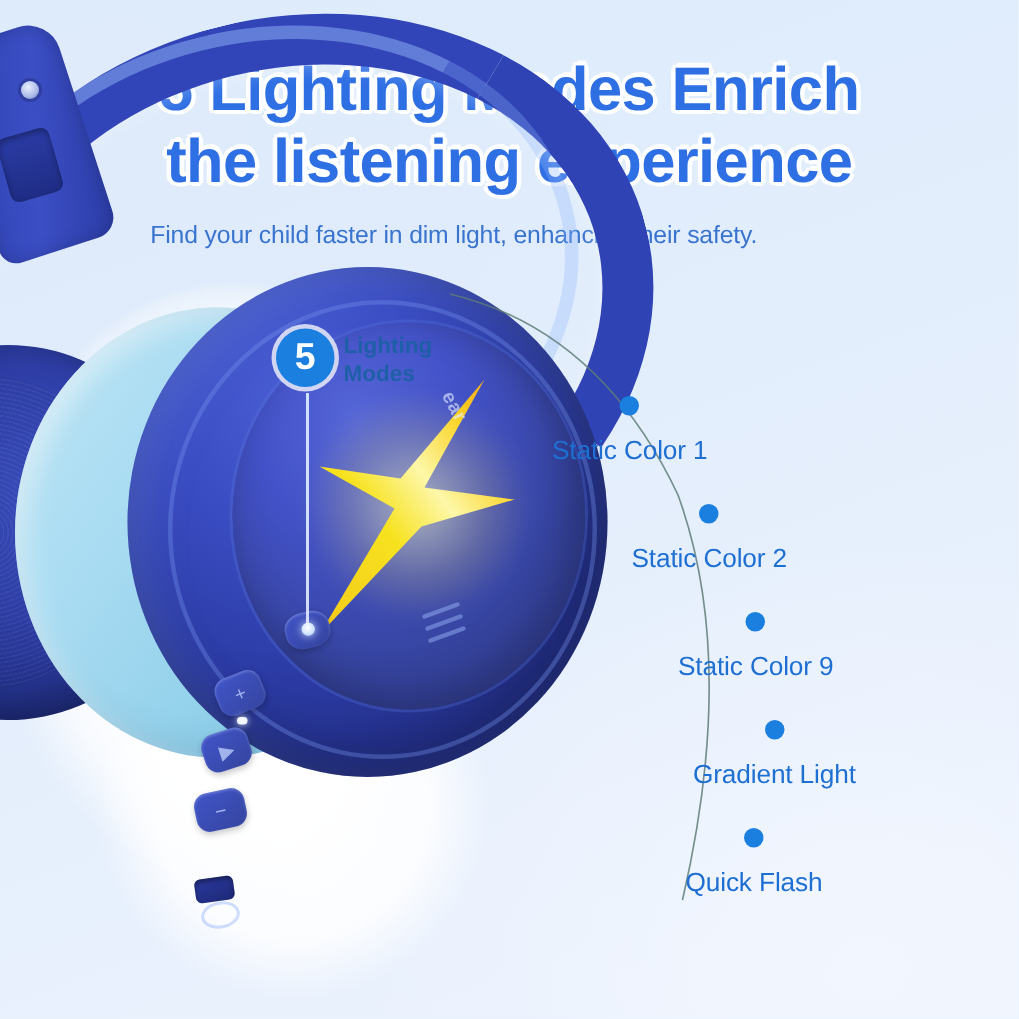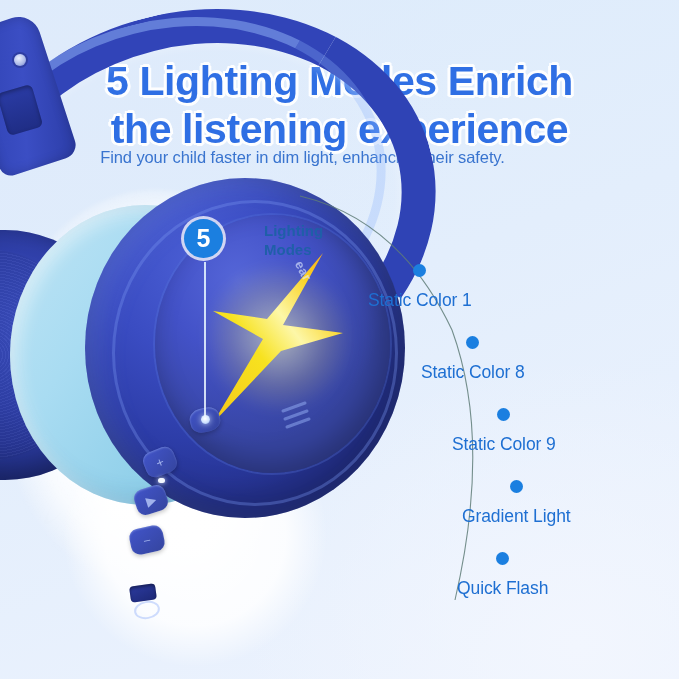--- a/index.html
+++ b/index.html
@@ -31,21 +31,20 @@
     line-height: 1.16;
     font-weight: 700;
     font-size: 41px;
     letter-spacing: -0.4px;
     color: #2f6fe4;
     text-shadow:
        2px 0 0 #fdfeff, -2px 0 0 #fdfeff, 0 2px 0 #fdfeff, 0 -2px 0 #fdfeff,
        2px 2px 0 #fdfeff, -2px 2px 0 #fdfeff, 2px -2px 0 #fdfeff, -2px -2px 0 #fdfeff,
        3px 1px 0 #fdfeff, -3px 1px 0 #fdfeff, 1px 3px 0 #fdfeff, 1px -3px 0 #fdfeff;
     white-space: pre-line;
-    margin-top: 22px;
   }
   .subtitle {
     position: absolute;
     left: 0;
     top: 148px;
     width: 605px;
     text-align: center;
     font-size: 16.5px;
     font-weight: 400;
     color: #3974cf;
@@ -335,21 +334,20 @@
   }
   .badge-label {
     position: absolute;
     left: 229px;
     top: 222px;
     font-size: 15px;
     line-height: 1.25;
     font-weight: 600;
     color: #1f5fa8;
     white-space: pre-line;
-    margin-left: 35px;
   }
 
   
   .arc-svg {
     position: absolute;
     left: 0;
     top: 0;
     width: 679px;
     height: 679px;
     pointer-events: none;
@@ -447,21 +445,21 @@
   <svg class="arc-svg" viewBox="0 0 679 679">
     <path d="M 300 196 Q 400 220 452 330 Q 492 440 455 600" fill="none" stroke="#5f7d78" stroke-width="1.1" opacity="0.85"></path>
   </svg>
 
   <div class="mode-item" style="left:368px; top:264px;">
     <span class="mode-dot"></span>
     <span class="mode-label">Static Color 1</span>
   </div>
   <div class="mode-item" style="left:421px; top:336px;">
     <span class="mode-dot"></span>
-    <span class="mode-label">Static Color 8</span>
+    <span class="mode-label">Static Color 2</span>
   </div>
   <div class="mode-item" style="left:452px; top:408px;">
     <span class="mode-dot"></span>
     <span class="mode-label">Static Color 9</span>
   </div>
   <div class="mode-item" style="left:457px; top:552px;">
     <span class="mode-dot"></span>
     <span class="mode-label">Quick  Flash</span>
   </div>
   <div class="mode-item" style="left:462px; top:480px;">

